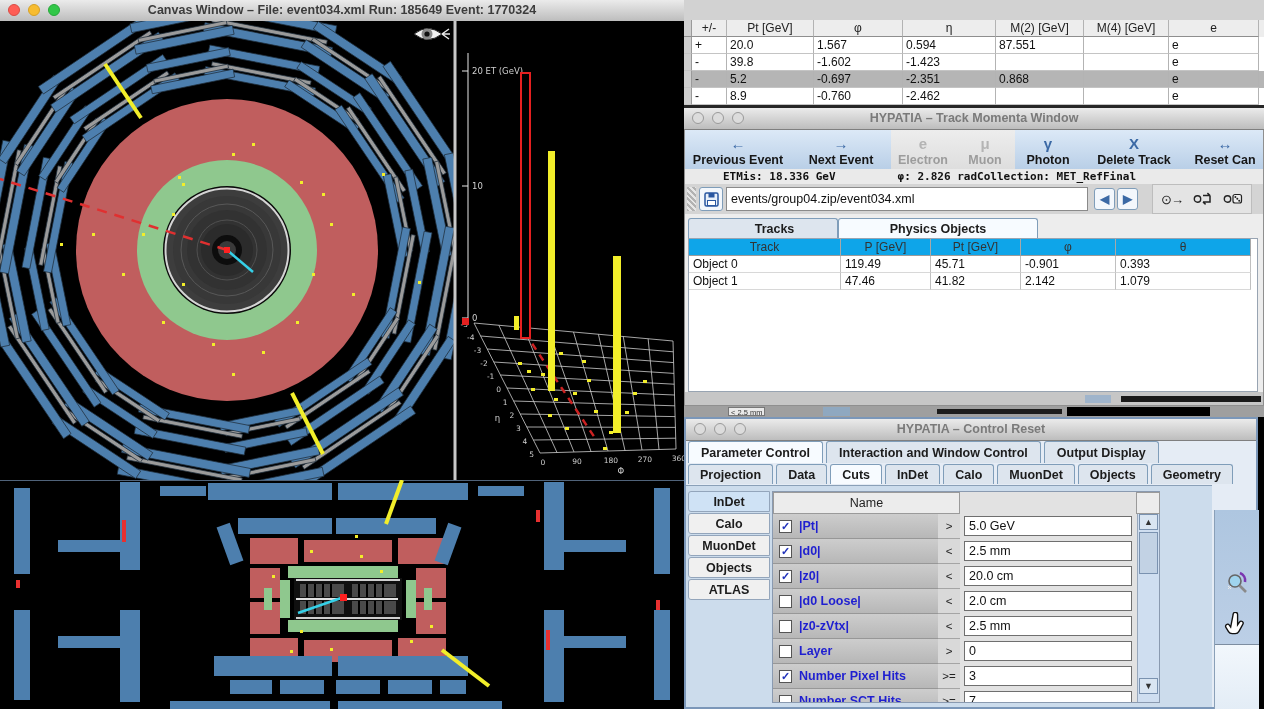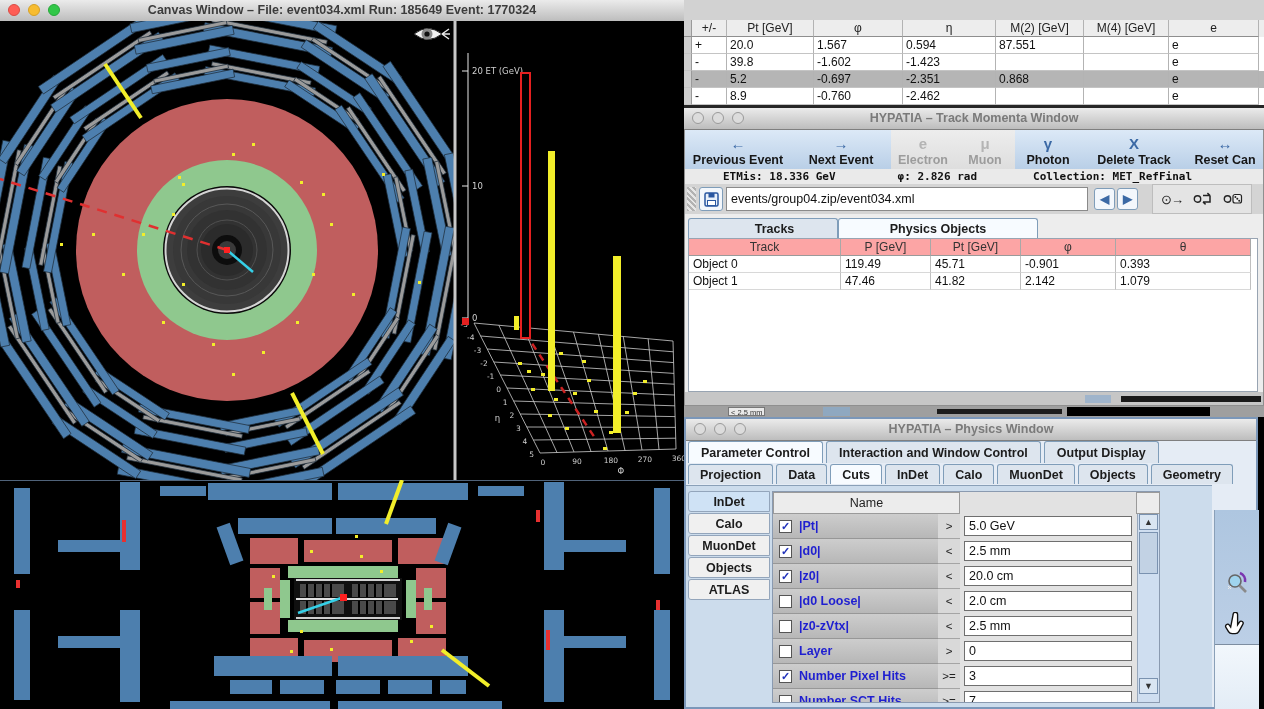--- a/index.html
+++ b/index.html
@@ -62,21 +62,21 @@
   .jtab{display:inline-block;height:20px;line-height:20px;text-align:center;font-weight:bold;
     font-size:12.5px;color:#1c1c1c;border:1px solid #7f9db9;border-bottom:none;
     border-radius:3px 3px 0 0;background:#dde5ee;box-sizing:border-box;cursor:default;}
   .jtab.sel{background:#f7fbff;}
   #mom-tabs{position:absolute;left:4px;top:110px;height:21px;}
   #mom-viewport{position:absolute;left:4px;top:130px;width:570px;height:154px;background:#fff;
     border:1px solid #98a4b2;box-sizing:border-box;}
   .prow{display:flex;height:17px;}
   .pcell{box-sizing:border-box;border-right:1px solid #c0c0c0;border-bottom:1px solid #d8d8d8;
     font-size:12px;color:#111;line-height:16px;padding-left:4px;white-space:nowrap;overflow:hidden;}
-  .prow.header .pcell{background:#fca5a5;text-align:center;padding-left:0;color:#333;
+  .prow.header .pcell{background:#0ea5e9;text-align:center;padding-left:0;color:#333;
     border-bottom:1px solid #9a9a9a;border-right:1px solid #a8a8a8;}
   #mom-bottom{position:absolute;left:1px;top:284px;width:578px;height:13px;background:#c6c6c6;}
   
   #strip-behind{left:684px;top:406px;width:580px;height:11px;background:#9f9f9f;}
   .fragcell{position:absolute;top:1px;height:9px;font-size:7.5px;line-height:9px;color:#333;
     background:#e9e9e9;border:1px solid #777;box-sizing:border-box;padding:0 2px;white-space:nowrap;}
   
   #win-control{left:684px;top:417px;width:574px;height:292px;background:#e5ecf5;
     box-shadow:inset 0 0 0 2px #7b97b9;}
   #ctl-maintabs{position:absolute;left:4px;top:24px;height:22px;white-space:nowrap;}
@@ -569,21 +569,21 @@
           <div class="tlabel">Delete Track</div>
         </div>
         <div class="tbtn" style="width: 76px;">
           <div class="ticon">↔</div>
           <div class="tlabel">Reset Can</div>
         </div>
       </div>
     <div id="mom-status">
       <span class="seg" style="margin-left:38px">ETMis: 18.336 GeV</span>
       <span class="seg" style="margin-left:62px">φ: 2.826 rad</span>
-      <span class="seg" style="margin-left:56px">Collection: MET_RefFinal</span>
+      <span class="seg" style="">Collection: MET_RefFinal</span>
     </div>
     <div id="mom-pathrow">
       <div id="drag-handle"></div>
       <div class="sqbtn" style="width:24px;height:24px;margin-left:3px">
         <svg width="15" height="15" viewBox="0 0 15 15">
           <rect x="1" y="1" width="13" height="13" rx="1.5" fill="#e8f0fa" stroke="#2a57a0" stroke-width="1.5"></rect>
           <rect x="4.5" y="1" width="6" height="4.5" fill="#2a57a0"></rect>
           <rect x="3.5" y="8.5" width="8" height="5" fill="#fff" stroke="#2a57a0"></rect>
         </svg>
       </div>
@@ -646,21 +646,21 @@
     <div class="abs" style="left:383px;top:1px;width:143px;height:9px;background:#000"></div>
   </div>
 
   <div id="win-control" class="abs">
     <div class="mac-titlebar gray-title" style="left:2px;right:2px;top:2px">
       <div class="lights">
         <span class="light l-off"></span>
         <span class="light l-off"></span>
         <span class="light l-off"></span>
       </div>
-      <span class="mac-title">HYPATIA – Physics Window</span>
+      <span class="mac-title">HYPATIA – Control Reset</span>
     </div>
     <div id="ctl-maintabs"><div class="jtab sel" style="padding: 0px 12px; height: 22px; line-height: 22px; margin-right: 3px;">Parameter Control</div><div class="jtab" style="padding: 0px 12px; height: 22px; line-height: 22px; margin-right: 3px;">Interaction and Window Control</div><div class="jtab" style="padding: 0px 12px; height: 22px; line-height: 22px; margin-right: 3px;">Output Display</div></div>
     <div id="ctl-subtabs"><div class="jtab" style="padding: 0px 11px; margin-right: 3px;">Projection</div><div class="jtab" style="padding: 0px 11px; margin-right: 3px;">Data</div><div class="jtab sel" style="padding: 0px 11px; margin-right: 3px;">Cuts</div><div class="jtab" style="padding: 0px 11px; margin-right: 3px;">InDet</div><div class="jtab" style="padding: 0px 11px; margin-right: 3px;">Calo</div><div class="jtab" style="padding: 0px 11px; margin-right: 3px;">MuonDet</div><div class="jtab" style="padding: 0px 11px; margin-right: 3px;">Objects</div><div class="jtab" style="padding: 0px 11px; margin-right: 3px;">Geometry</div></div>
     <div id="ctl-content">
       <div id="side-tabs">
           <div class="stab sel" style="top: 5px; left: 2px;">InDet</div>
           <div class="stab" style="top: 27px; left: 2px;">Calo</div>
           <div class="stab" style="top: 49px; left: 2px;">MuonDet</div>
           <div class="stab" style="top: 71px; left: 2px;">Objects</div>
           <div class="stab" style="top: 93px; left: 2px;">ATLAS</div>

